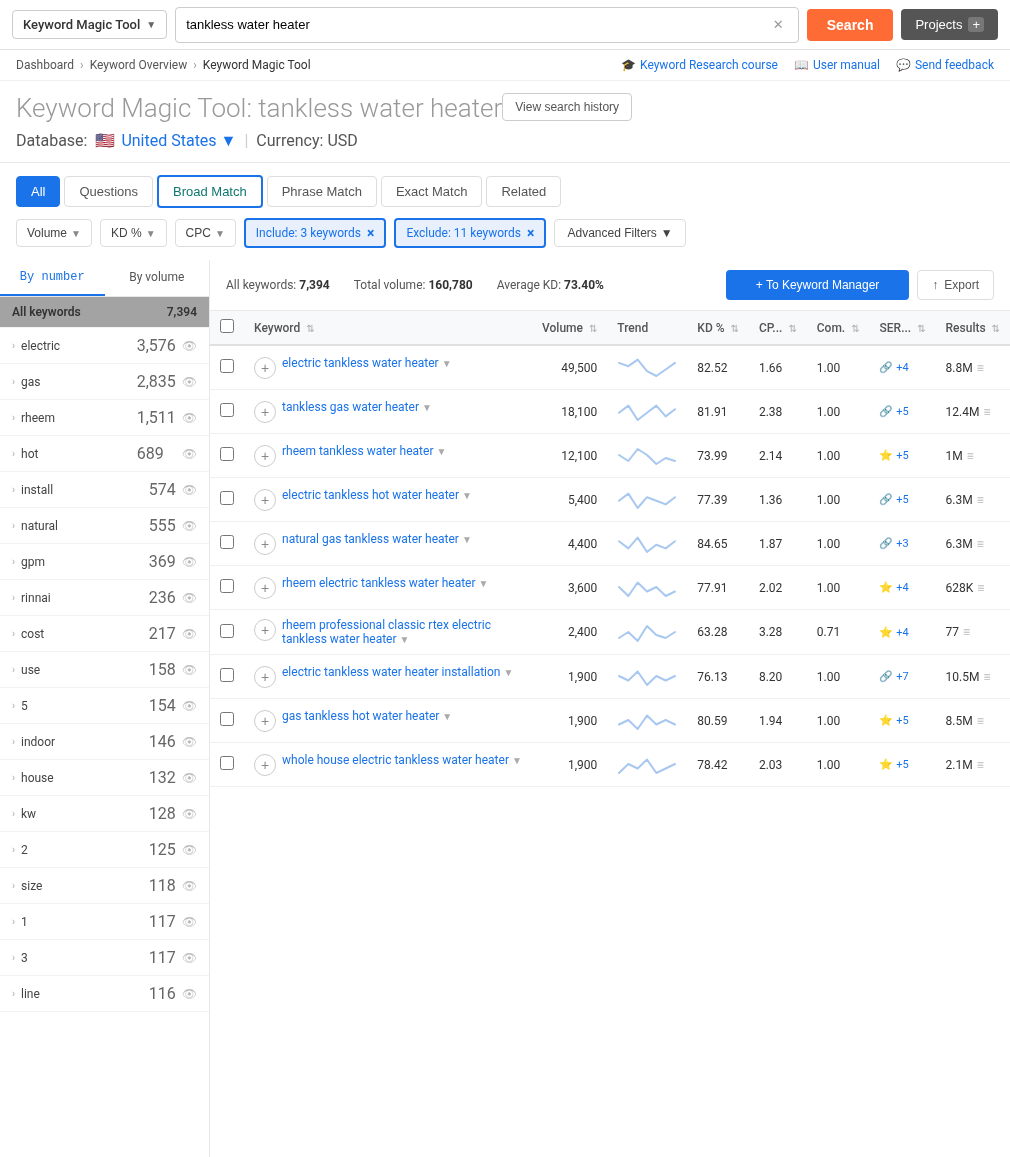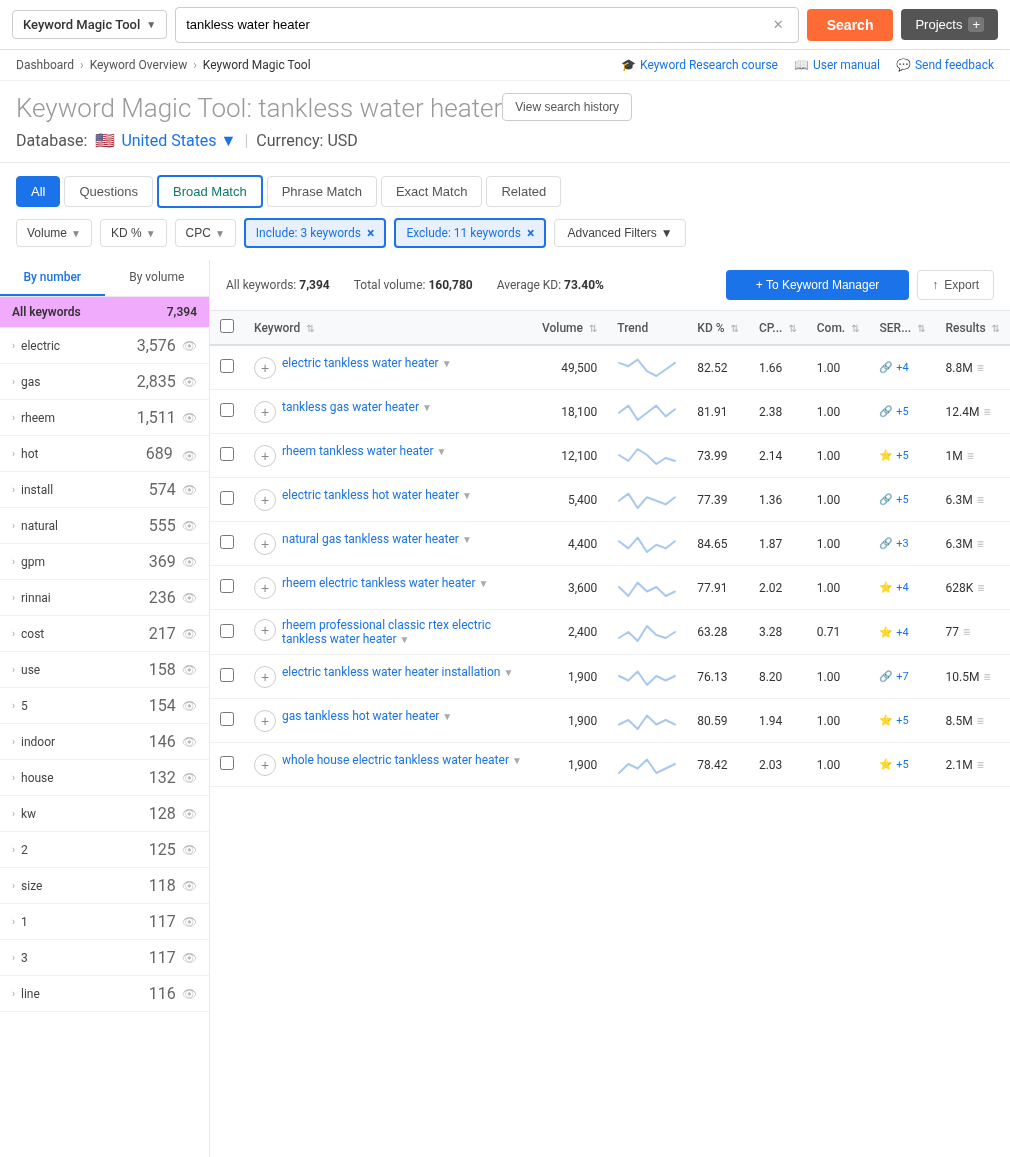--- a/index.html
+++ b/index.html
@@ -115,30 +115,30 @@
       width: 210px; min-width: 210px; border-right: 1px solid #e8e8e8;
       overflow-y: auto;
     }
     .sidebar-tabs {
       display: flex; border-bottom: 1px solid #e8e8e8;
     }
     .sidebar-tab {
       flex: 1; text-align: center; padding: 10px 8px; font-size: 12px;
       cursor: pointer; color: #555; border-bottom: 2px solid transparent;
     }
-    .sidebar-tab.active { color: #1a73e8; border-bottom-color: #1a73e8; font-weight: 500; }
+    .sidebar-tab.active { color: #1a73e8; border-bottom-color: #1a73e8; font-weight: 500; font-family: Liberation Mono, monospace; }
     .sidebar-header {
       display: flex; justify-content: space-between; align-items: center;
       padding: 8px 12px; background: #f8f9fa; font-size: 12px; font-weight: 600;
     }
     .sidebar-item {
       display: flex; align-items: center; justify-content: space-between;
       padding: 8px 12px; border-bottom: 1px solid #f2f2f2; cursor: pointer;
     }
-    .sidebar-item.selected { background: #f0abfc; }
+    .sidebar-item.selected { background: #a3a3a3; }
     .sidebar-item-left { display: flex; align-items: center; gap: 6px; }
     .sidebar-chevron { color: #aaa; font-size: 10px; }
     .sidebar-label { font-size: 12px; color: #444; }
     .sidebar-count { font-size: 16px; color: #666; }
     .sidebar-eye { color: #bbb; font-size: 12px; cursor: pointer; }
 
     
     .content { flex: 1; overflow-x: auto; }
 
     
@@ -338,21 +338,21 @@
     <div style="display:flex;align-items:center;gap:6px">
       <span class="sidebar-count">1,511</span>
       <span class="sidebar-eye">👁</span>
     </div>
   </div>
         <div class="sidebar-item">
     <div class="sidebar-item-left">
       <span class="sidebar-chevron">›</span>
       <span class="sidebar-label">hot</span>
     </div>
-    <div style="display:flex;align-items:flex-end;gap:9px">
+    <div style="display:flex;align-items:center;gap:18px">
       <span class="sidebar-count">689</span>
       <span class="sidebar-eye">👁</span>
     </div>
   </div>
         <div class="sidebar-item">
     <div class="sidebar-item-left">
       <span class="sidebar-chevron">›</span>
       <span class="sidebar-label">install</span>
     </div>
     <div style="display:flex;align-items:center;gap:6px">

